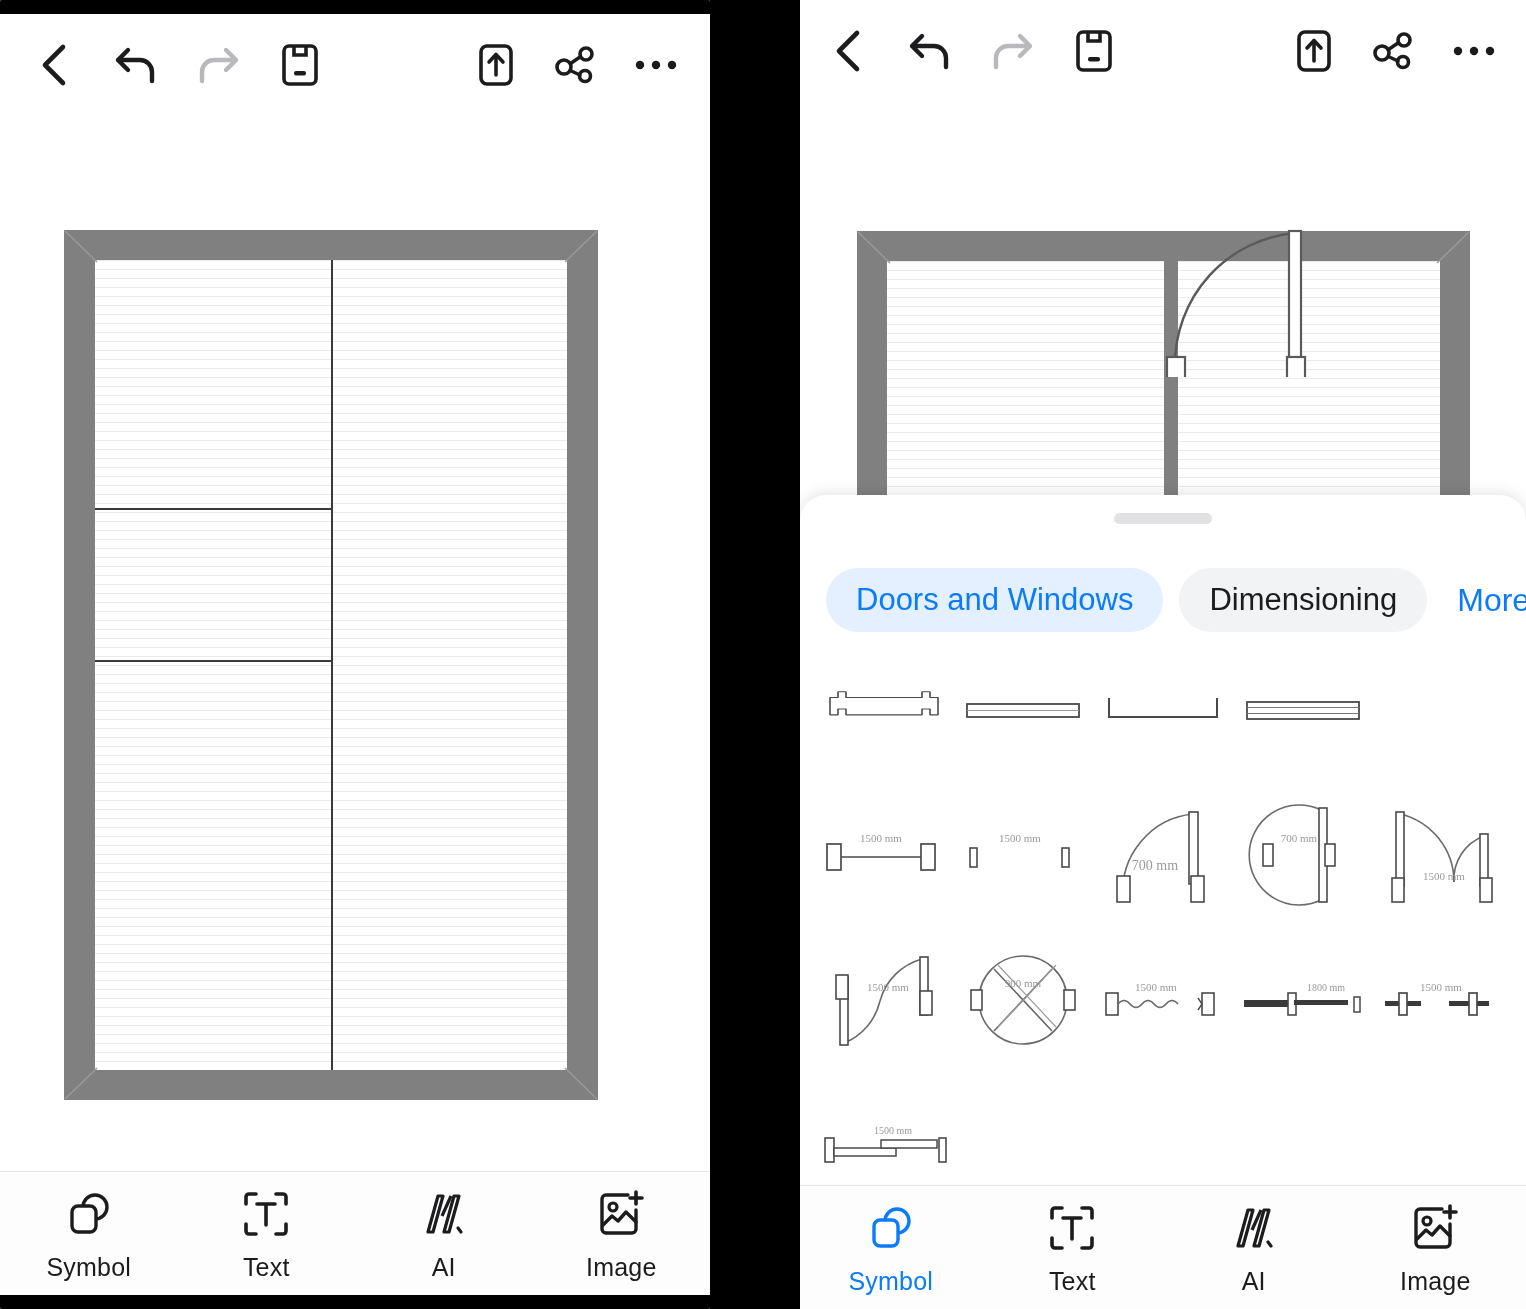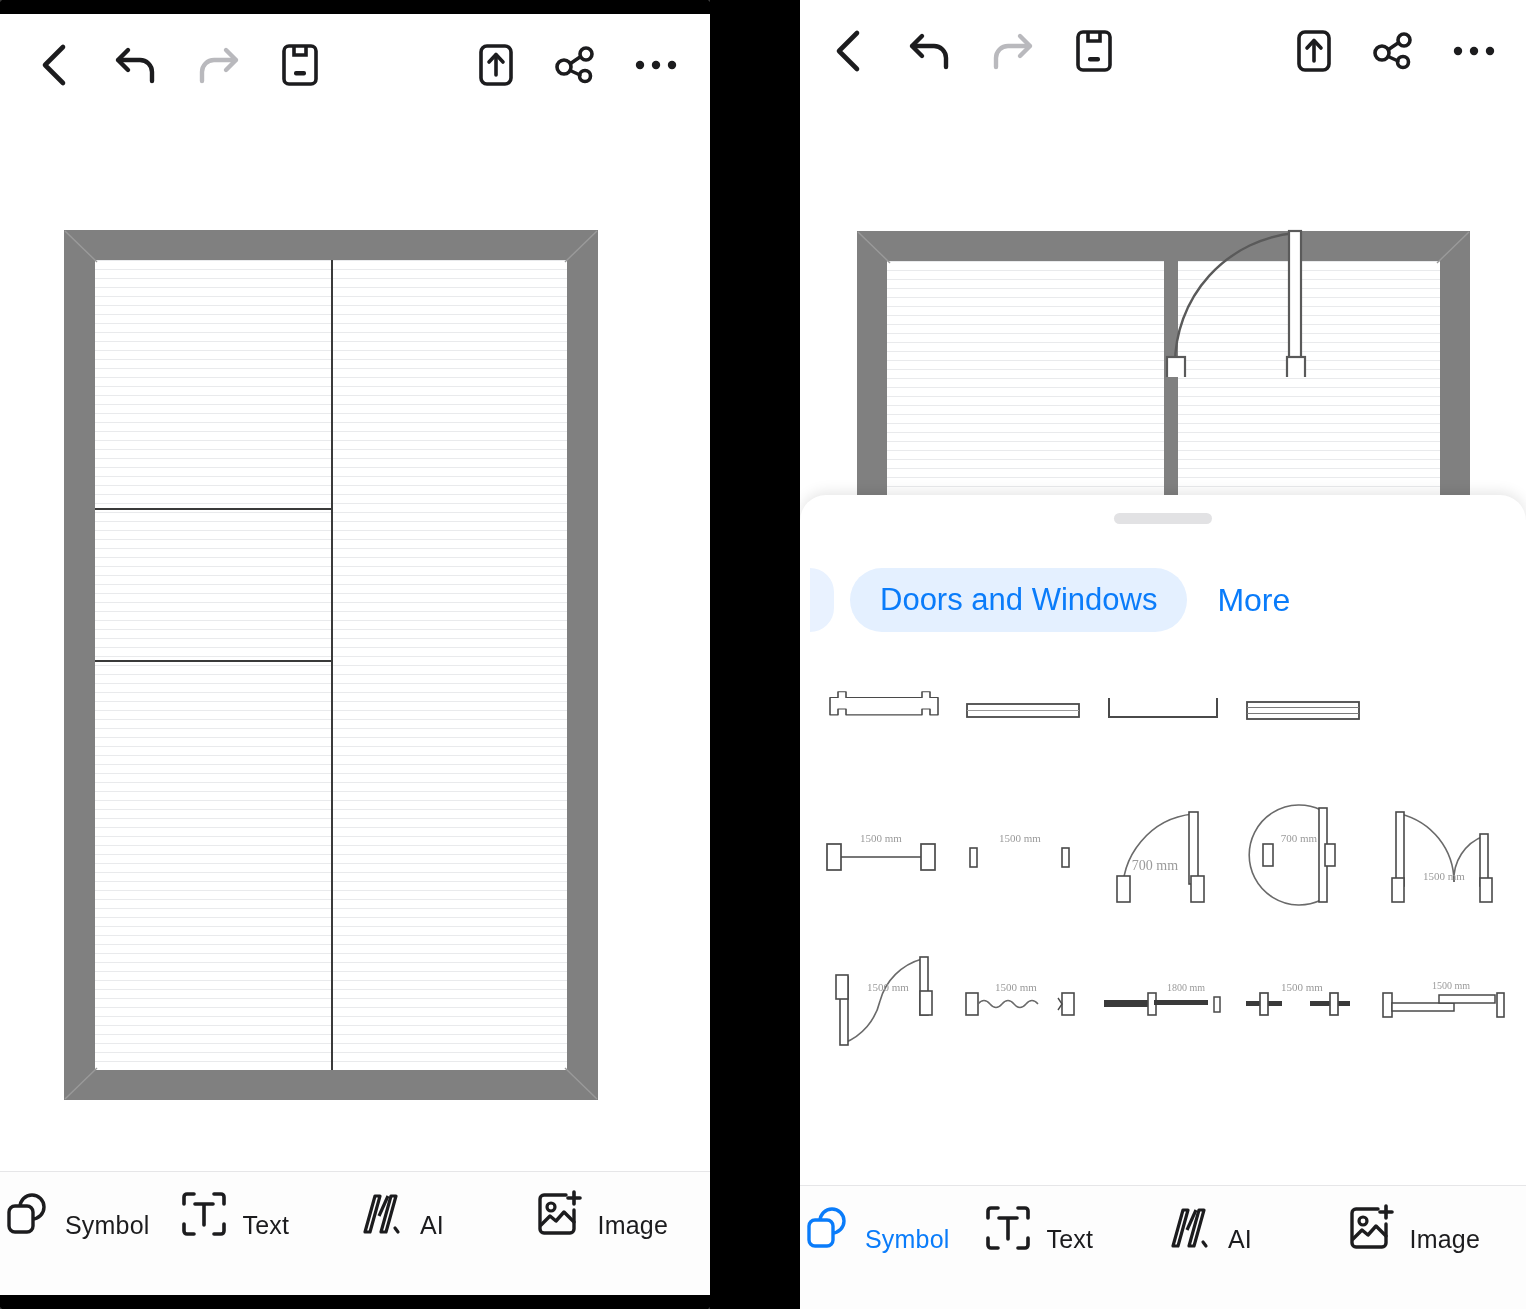--- a/index.html
+++ b/index.html
@@ -90,22 +90,22 @@
   
   .door-glyph { position: absolute; pointer-events: none; }
 
   
   .tabbar {
     position: absolute; left: 0; bottom: 0; width: 100%; height: 124px;
     background: #fdfdfd; border-top: 1px solid #e6e6e8;
     display: flex; align-items: flex-start; padding-top: 16px;
   }
   .tabitem {
-    flex: 1; display: flex; 
-    align-items: flex-end; gap: 13px; color: #1c1c1e;
+    flex: 1; display: flex; flex-direction: column;
+    align-items: center; gap: 13px; color: #1c1c1e;
   }
   .tabitem.active { color: #0a7cfa; }
   .tabitem .ti-label { font-size: 25px; letter-spacing: .2px; }
   .tabitem svg { display: block; }
 
   
   .sheet {
     position: absolute; left: 0; right: 0; bottom: 124px; top: 495px;
     background: #fff;
     border-radius: 26px 26px 0 0;
@@ -362,20 +362,21 @@
           </div>
         </div>
       </div>
 
       <div class="sheet">
         <div class="grabber"></div>
 
         <div class="tabs-row">
           <div class="chip partial"></div>
           <div class="chip active">Doors and Windows</div>
+          <div class="chip">Dimensioning</div>
           <div class="chip plain">More</div>
         </div>
 
         <div class="sym-grid">
 
           <div class="sym-cell">
             <svg width="120" height="60" viewBox="0 0 120 60">
               <path d="M6 16 h8 v-8 h8 v8 h76 v-8 h8 v8 h8 v24 h-8 v-8 h-8 v8 h-76 v-8 h-8 v8 h-8 z" fill="#fff" stroke="#4a4a4a" stroke-width="1.6" stroke-linejoin="round" transform="translate(0,6) scale(1,0.72)"></path>
             </svg>
           </div>
@@ -450,20 +451,30 @@
               <path d="M22 96 A60 60 0 0 0 58 54" fill="none" stroke="#6a6a6a" stroke-width="1.6"></path>
               <rect x="18" y="30" width="8" height="68" fill="#fff" stroke="#4a4a4a" stroke-width="1.6"></rect>
               <rect x="98" y="10" width="8" height="58" fill="#fff" stroke="#4a4a4a" stroke-width="1.6"></rect>
               <rect x="14" y="28" width="12" height="24" fill="#fff" stroke="#4a4a4a" stroke-width="1.6"></rect>
               <rect x="98" y="44" width="12" height="24" fill="#fff" stroke="#4a4a4a" stroke-width="1.6"></rect>
               <text class="dimtext" x="66" y="44" font-size="11" text-anchor="middle">1500 mm</text>
             </svg>
           </div>
 
           <div class="sym-cell">
+            <svg width="120" height="110" viewBox="0 0 120 110">
+              <circle cx="60" cy="55" r="44" fill="#fff" stroke="#6a6a6a" stroke-width="1.6"></circle>
+              <path d="M31 24 L89 86 M89 24 L31 86" fill="none" stroke="#6a6a6a" stroke-width="1.6"></path>
+              <path d="M35 20 L93 82 M93 20 L35 82" fill="none" stroke="#9a9a9a" stroke-width="1.2"></path>
+              <rect x="8" y="45" width="11" height="20" fill="#fff" stroke="#4a4a4a" stroke-width="1.6"></rect>
+              <rect x="101" y="45" width="11" height="20" fill="#fff" stroke="#4a4a4a" stroke-width="1.6"></rect>
+              <text class="dimtext" x="60" y="42" font-size="11" text-anchor="middle">900 mm</text>
+            </svg>
+          </div>
+          <div class="sym-cell">
             <svg width="130" height="70" viewBox="0 0 130 70">
               <text class="dimtext" x="58" y="26" font-size="11" text-anchor="middle">1500 mm</text>
               <rect x="8" y="28" width="12" height="22" fill="#fff" stroke="#4a4a4a" stroke-width="1.6"></rect>
               <path d="M20 39 q6 -7 12 0 q6 7 12 0 q6 -7 12 0 q6 7 12 0 q6 -7 12 0" fill="none" stroke="#6a6a6a" stroke-width="1.5"></path>
               <rect x="104" y="28" width="12" height="22" fill="#fff" stroke="#4a4a4a" stroke-width="1.6"></rect>
               <path d="M100 33 L104 39 L100 45" fill="none" stroke="#4a4a4a" stroke-width="1.4"></path>
             </svg>
           </div>
           <div class="sym-cell">
             <svg width="130" height="70" viewBox="0 0 130 70">

